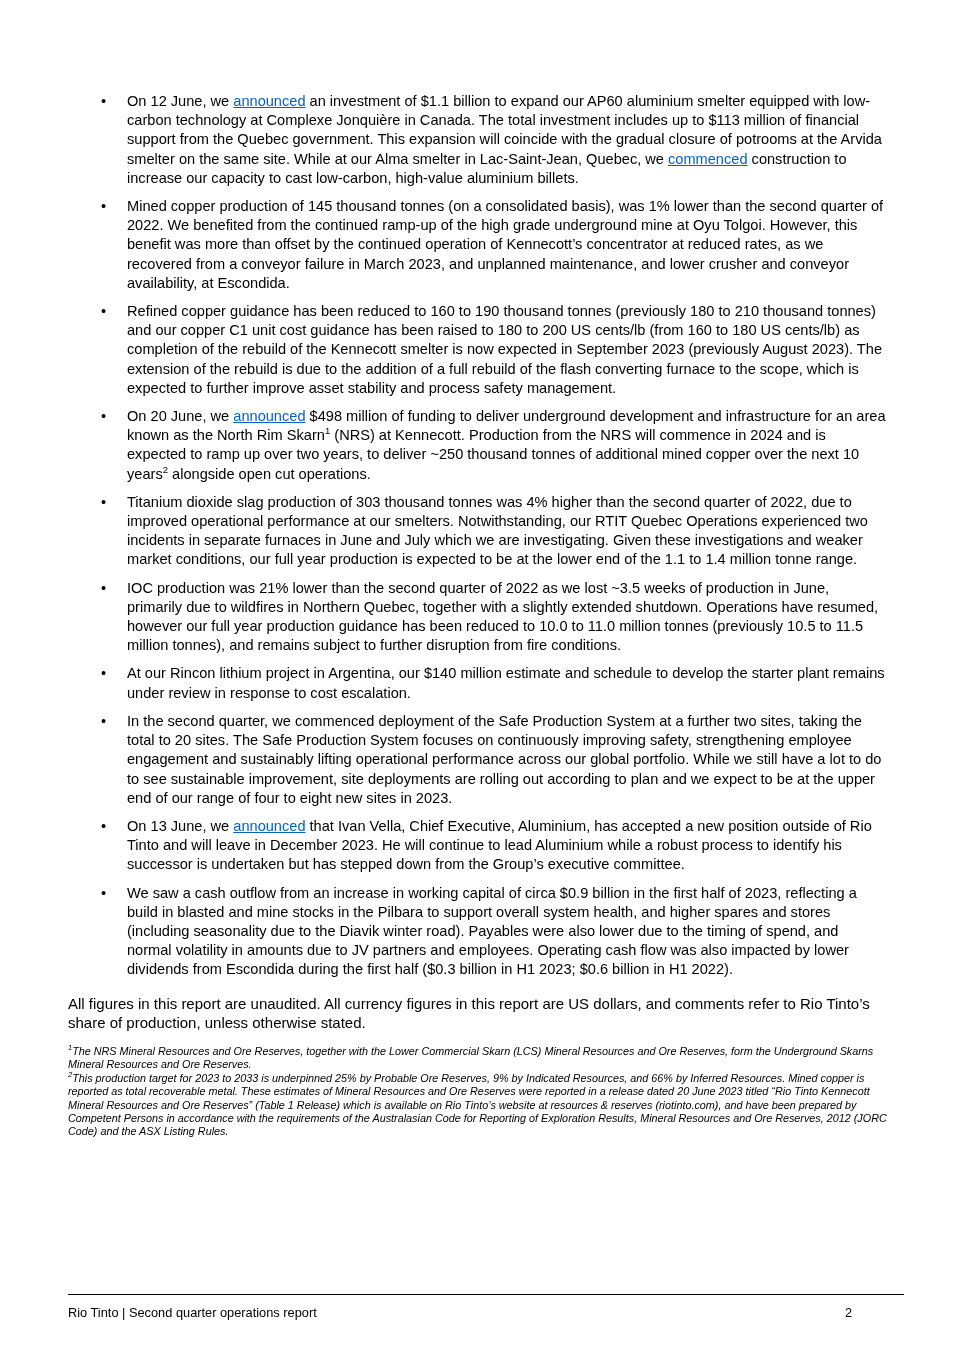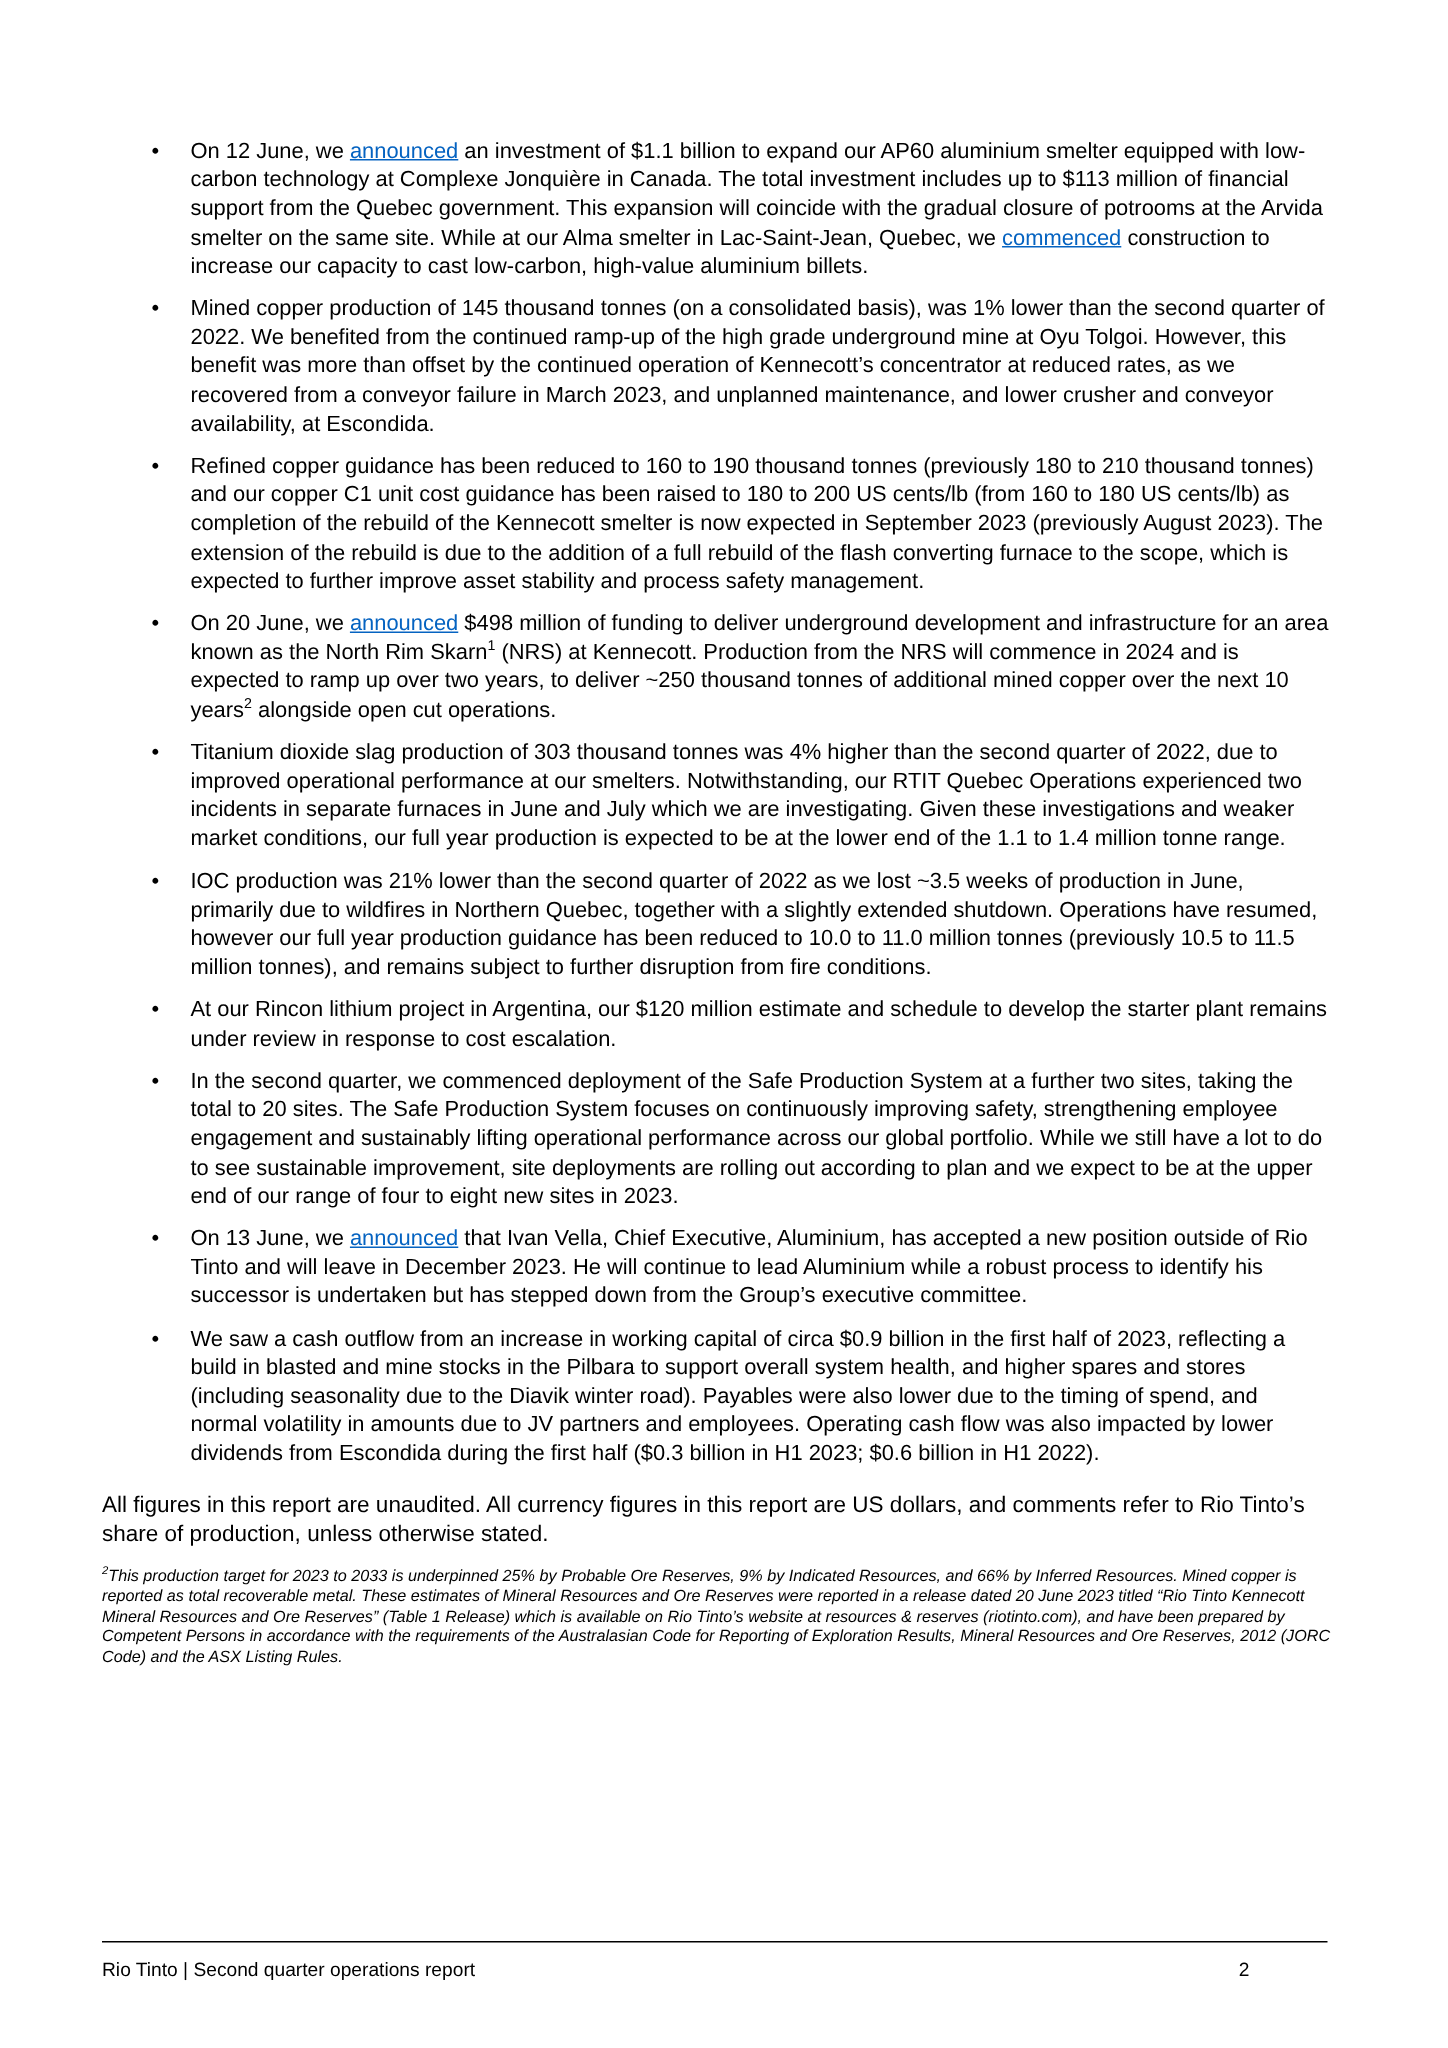--- a/index.html
+++ b/index.html
@@ -69,21 +69,21 @@
   }
   .footnotes p.footnote sup {
     font-size: 7.5px;
     line-height: 0;
     vertical-align: super;
     font-style: italic;
   }
   .footer {
     position: absolute;
     left: 68px;
-    right: 80px;
+    right: 61px;
     top: 1294px;
   }
   .footer-rule {
     border-top: 1px solid #000000;
     height: 0;
   }
   .footer-row {
     display: flex;
     justify-content: space-between;
     align-items: baseline;
@@ -100,27 +100,28 @@
 
 <div class="page">
   <div class="content">
     <ul class="bullets">
         <li>On 12 June, we <a class="inline-link" href="#">announced</a> an investment of $1.1 billion to expand our AP60 aluminium smelter equipped with low-carbon technology at Complexe Jonquière in Canada. The total investment includes up to $113 million of financial support from the Quebec government. This expansion will coincide with the gradual closure of potrooms at the Arvida smelter on the same site. While at our Alma smelter in Lac-Saint-Jean, Quebec, we <a class="inline-link" href="#">commenced</a> construction to increase our capacity to cast low-carbon, high-value aluminium billets.</li>
         <li>Mined copper production of 145 thousand tonnes (on a consolidated basis), was 1% lower than the second quarter of 2022. We benefited from the continued ramp-up of the high grade underground mine at Oyu Tolgoi. However, this benefit was more than offset by the continued operation of Kennecott’s concentrator at reduced rates, as we recovered from a conveyor failure in March 2023, and unplanned maintenance, and lower crusher and conveyor availability, at Escondida.</li>
         <li>Refined copper guidance has been reduced to 160 to 190 thousand tonnes (previously 180 to 210 thousand tonnes) and our copper C1 unit cost guidance has been raised to 180 to 200 US cents/lb (from 160 to 180 US cents/lb) as completion of the rebuild of the Kennecott smelter is now expected in September 2023 (previously August 2023). The extension of the rebuild is due to the addition of a full rebuild of the flash converting furnace to the scope, which is expected to further improve asset stability and process safety management.</li>
         <li>On 20 June, we <a class="inline-link" href="#">announced</a> $498 million of funding to deliver underground development and infrastructure for an area known as the North Rim Skarn<sup class="fn-ref">1</sup> (NRS) at Kennecott. Production from the NRS will commence in 2024 and is expected to ramp up over two years, to deliver ~250 thousand tonnes of additional mined copper over the next 10 years<sup class="fn-ref">2</sup> alongside open cut operations.</li>
         <li>Titanium dioxide slag production of 303 thousand tonnes was 4% higher than the second quarter of 2022, due to improved operational performance at our smelters. Notwithstanding, our RTIT Quebec Operations experienced two incidents in separate furnaces in June and July which we are investigating. Given these investigations and weaker market conditions, our full year production is expected to be at the lower end of the 1.1 to 1.4 million tonne range.</li>
         <li>IOC production was 21% lower than the second quarter of 2022 as we lost ~3.5 weeks of production in June, primarily due to wildfires in Northern Quebec, together with a slightly extended shutdown. Operations have resumed, however our full year production guidance has been reduced to 10.0 to 11.0 million tonnes (previously 10.5 to 11.5 million tonnes), and remains subject to further disruption from fire conditions.</li>
-        <li>At our Rincon lithium project in Argentina, our $120 million estimate and schedule to develop the starter plant remains under review in response to cost escalation.</li>
+        <li>At our Rincon lithium project in Argentina, our $140 million estimate and schedule to develop the starter plant remains under review in response to cost escalation.</li>
         <li>In the second quarter, we commenced deployment of the Safe Production System at a further two sites, taking the total to 20 sites. The Safe Production System focuses on continuously improving safety, strengthening employee engagement and sustainably lifting operational performance across our global portfolio. While we still have a lot to do to see sustainable improvement, site deployments are rolling out according to plan and we expect to be at the upper end of our range of four to eight new sites in 2023.</li>
         <li>On 13 June, we <a class="inline-link" href="#">announced</a> that Ivan Vella, Chief Executive, Aluminium, has accepted a new position outside of Rio Tinto and will leave in December 2023. He will continue to lead Aluminium while a robust process to identify his successor is undertaken but has stepped down from the Group’s executive committee.</li>
         <li>We saw a cash outflow from an increase in working capital of circa $0.9 billion in the first half of 2023, reflecting a build in blasted and mine stocks in the Pilbara to support overall system health, and higher spares and stores (including seasonality due to the Diavik winter road). Payables were also lower due to the timing of spend, and normal volatility in amounts due to JV partners and employees. Operating cash flow was also impacted by lower dividends from Escondida during the first half ($0.3 billion in H1 2023; $0.6 billion in H1 2022).</li>
       </ul>
     <p class="closing">All figures in this report are unaudited. All currency figures in this report are US dollars, and comments refer to Rio Tinto’s share of production, unless otherwise stated.</p>
     <div class="footnotes">
+        <p class="footnote"><sup>1</sup>The NRS Mineral Resources and Ore Reserves, together with the Lower Commercial Skarn (LCS) Mineral Resources and Ore Reserves, form the Underground Skarns Mineral Resources and Ore Reserves.</p>
         <p class="footnote"><sup>2</sup>This production target for 2023 to 2033 is underpinned 25% by Probable Ore Reserves, 9% by Indicated Resources, and 66% by Inferred Resources. Mined copper is reported as total recoverable metal. These estimates of Mineral Resources and Ore Reserves were reported in a release dated 20 June 2023 titled “Rio Tinto Kennecott Mineral Resources and Ore Reserves” (Table 1 Release) which is available on Rio Tinto’s website at resources &amp; reserves (riotinto.com), and have been prepared by Competent Persons in accordance with the requirements of the Australasian Code for Reporting of Exploration Results, Mineral Resources and Ore Reserves, 2012 (JORC Code) and the ASX Listing Rules.</p>
       </div>
   </div>
   <div class="footer">
     <div class="footer-rule"></div>
     <div class="footer-row">
       <span>Rio Tinto | Second quarter operations report</span>
       <span class="pagenum">2</span>
     </div>
   </div>

